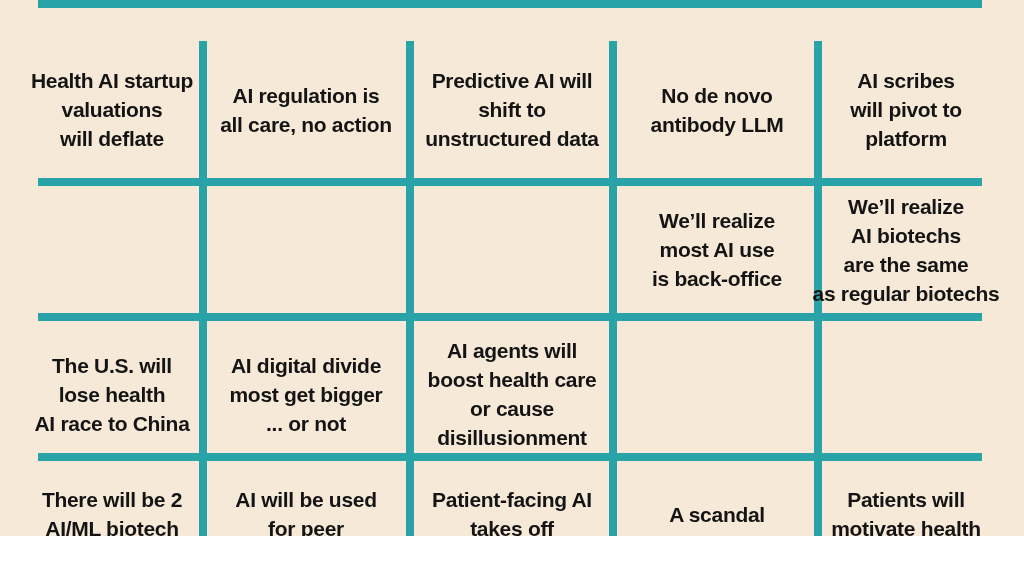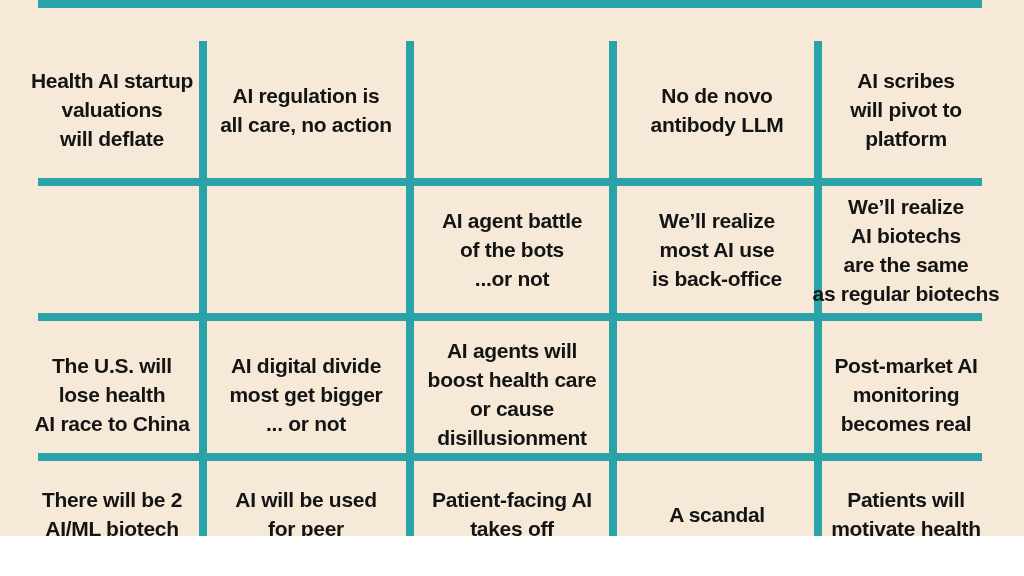--- a/index.html
+++ b/index.html
@@ -51,50 +51,47 @@
   <div class="bar vline" style="left:199px"></div>
   <div class="bar vline" style="left:406px"></div>
   <div class="bar vline" style="left:609px"></div>
   <div class="bar vline" style="left:814px"></div>
 
   <div class="cell r1 c1">Health AI startup
 valuations
 will deflate</div>
   <div class="cell r1 c2">AI regulation is
 all care, no action</div>
+  <div class="cell r1 c3">Predictive AI will
+shift to
+unstructured data</div>
   <div class="cell r1 c4">No de novo
 antibody LLM</div>
   <div class="cell r1 c5">AI scribes
 will pivot to
 platform</div>
 
-  <div class="cell r2 c3">AI agent battle
-of the bots
-...or not</div>
   <div class="cell r2 c4">We’ll realize
 most AI use
 is back-office</div>
   <div class="cell r2 c5">We’ll realize
 AI biotechs
 are the same
 as regular biotechs</div>
 
   <div class="cell r3 c1">The U.S. will
 lose health
 AI race to China</div>
   <div class="cell r3 c2">AI digital divide
 most get bigger
 ... or not</div>
   <div class="cell r3 c3">AI agents will
 boost health care
 or cause
 disillusionment</div>
-  <div class="cell r3 c5">Post-market AI
-monitoring
-becomes real</div>
 
   <div class="cell r4 c1">There will be 2
 AI/ML biotech
 IPOs</div>
   <div class="cell r4 c2">AI will be used
 for peer
 review</div>
   <div class="cell r4 c3">Patient-facing AI
 takes off
 ... or not</div>

